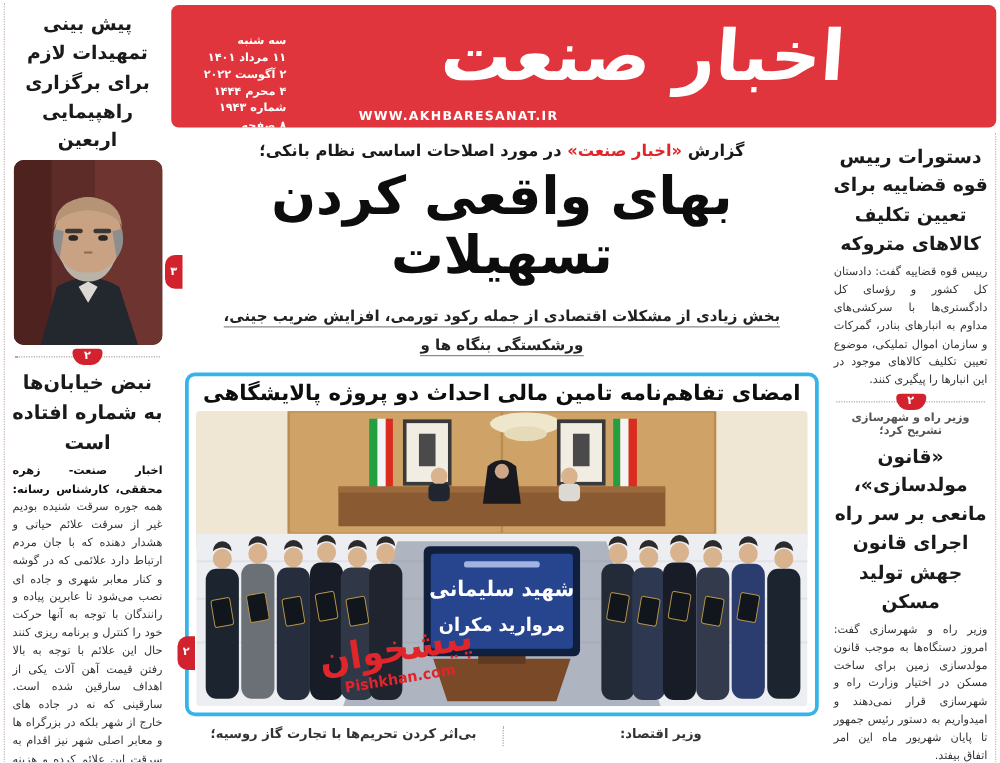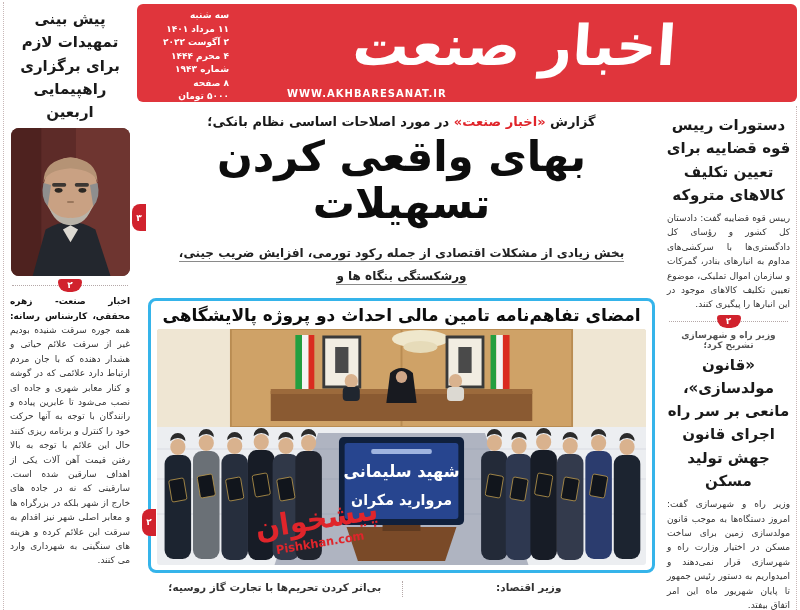--- a/index.html
+++ b/index.html
@@ -7,21 +7,21 @@
   .page{position:relative;width:800px;height:610px;background:#fff;overflow:hidden;
         font-family:"DejaVu Sans",sans-serif;color:#1a1a1a;direction:rtl;}
   
   .masthead{position:absolute;left:137px;right:3px;top:4px;height:98px;background:#e0353c;
             border-radius:6px;overflow:hidden;}
   .mh-logo{position:absolute;top:-4px;bottom:12px;right:20px;left:115px;display:flex;
            align-items:center;justify-content:center;color:#fff;font-weight:bold;
            font-size:56px;letter-spacing:-2px;transform:skewX(-4deg);}
   .mh-url{position:absolute;bottom:3px;left:150px;right:120px;text-align:left;color:#ffffff;
           font-weight:bold;font-size:10px;letter-spacing:1px;font-family:"DejaVu Sans",sans-serif;}
-  .mh-date{position:absolute;left:8px;top:5px;width:84px;color:#fff;font-size:9px;
+  .mh-date{position:absolute;left:8px;top:23px;width:84px;color:#fff;font-size:9px;
            line-height:1.5;text-align:right;font-weight:bold;}
   .mh-date span{display:block;}
   
   .col-left{position:absolute;left:3px;top:2px;width:131px;bottom:0;overflow:hidden;
             border-left:1px dotted #c9b8b8;padding:2px 2px 0 4px;}
   .col-right{position:absolute;right:3px;top:106px;width:134px;bottom:0;overflow:hidden;
              border-right:1px dotted #c9b8b8;padding:4px 4px 0 2px;}
   .center{position:absolute;left:138px;right:141px;top:104px;bottom:0;padding:2px 4px 0 10px;}
   
   .rule{border-top:1px dotted #b5a8a8;position:relative;margin:9px 4px 8px;}
@@ -91,20 +91,21 @@
         <ellipse cx="44" cy="59" rx="3.6" ry="2.2" fill="#2c2722"></ellipse>
         <ellipse cx="66" cy="59" rx="3.6" ry="2.2" fill="#2c2722"></ellipse>
         <path d="M52 70 h6" stroke="#8a6a50" stroke-width="1.4"></path>
       </svg>
       <div class="rule">
         <span class="badge">۲</span>
       </div>
     </div>
 
     <div>
+      <div class="h-col" style="font-size:15.5px">نبض خیابان‌ها به شماره افتاده است</div>
       <div class="body-txt">
         <span class="lead-bold">اخبار صنعت- زهره محققی، کارشناس رسانه:</span>
         <span>همه جوره سرقت شنیده بودیم غیر از سرقت علائم حیاتی و هشدار دهنده که با جان مردم ارتباط دارد علائمی که در گوشه و کنار معابر شهری و جاده ای نصب می‌شود تا عابرین پیاده و رانندگان با توجه به آنها حرکت خود را کنترل و برنامه ریزی کنند حال این علائم با توجه به بالا رفتن قیمت آهن آلات یکی از اهداف سارقین شده است. سارقینی که نه در جاده های خارج از شهر بلکه در بزرگراه ها و معابر اصلی شهر نیز اقدام به سرقت این علائم کرده و هزینه های سنگینی به شهرداری وارد می کنند.</span>
       </div>
 
     </div>
 
   </div>
 
   <div class="center">

